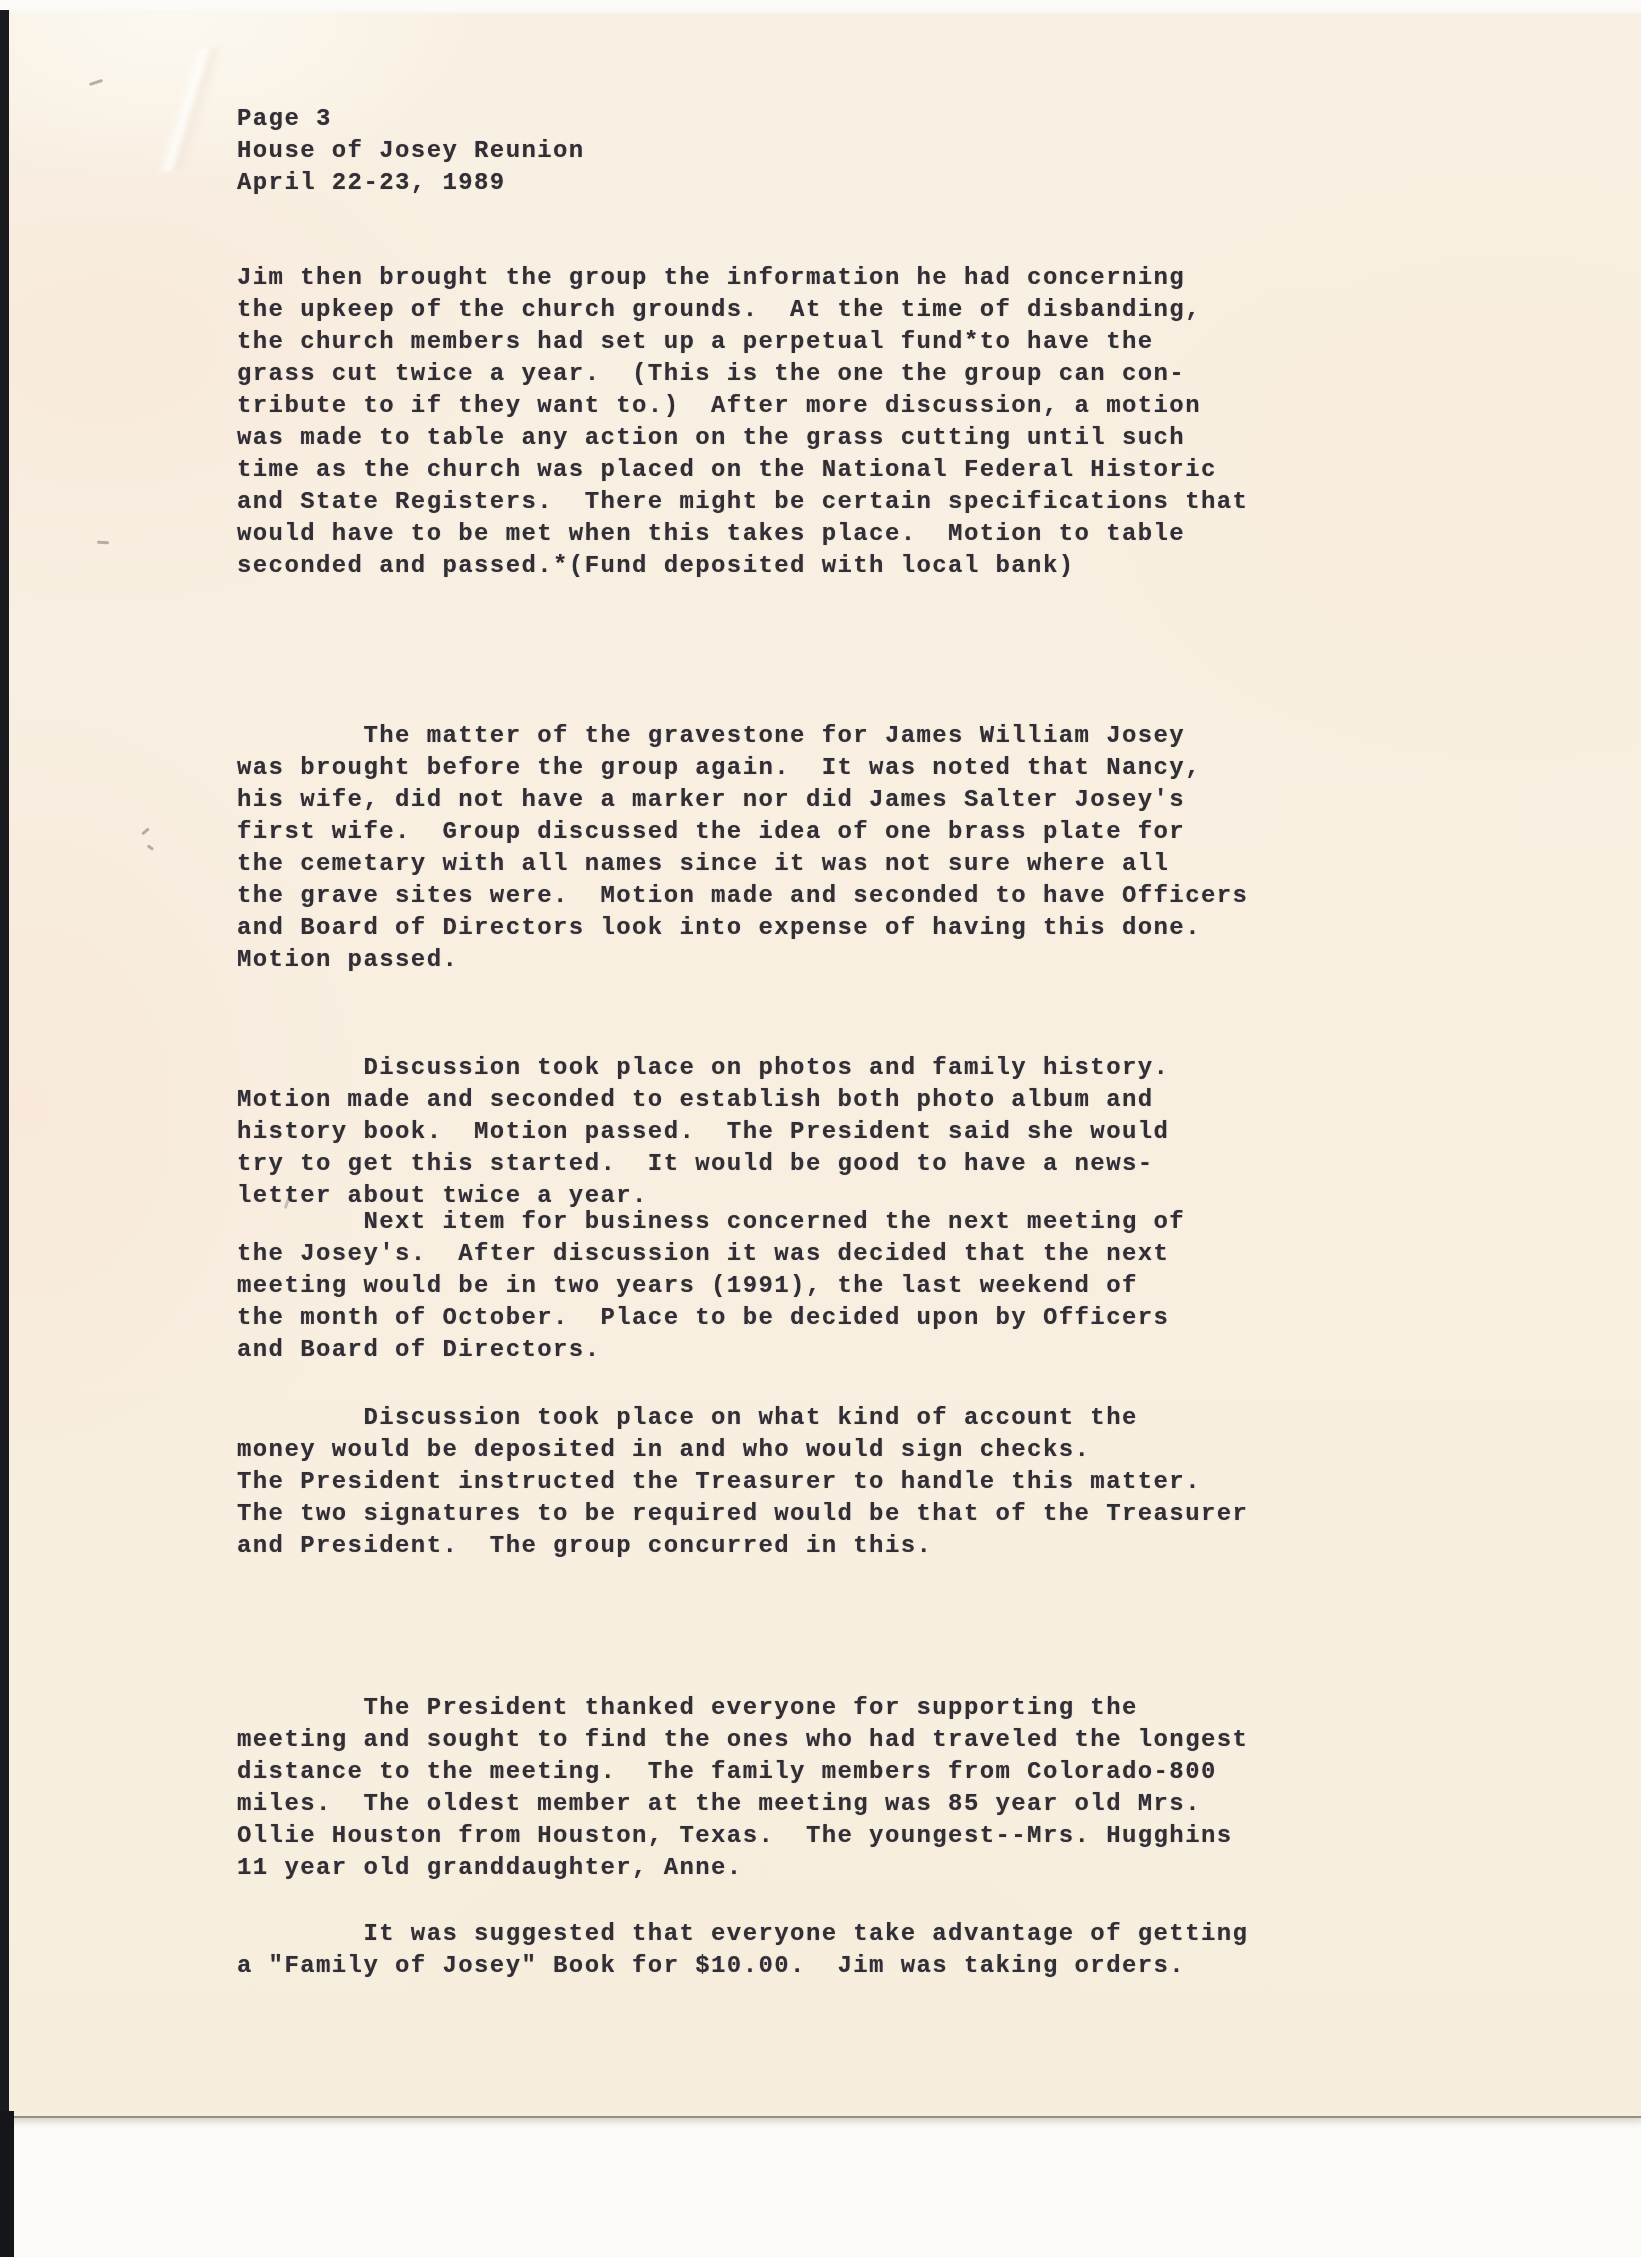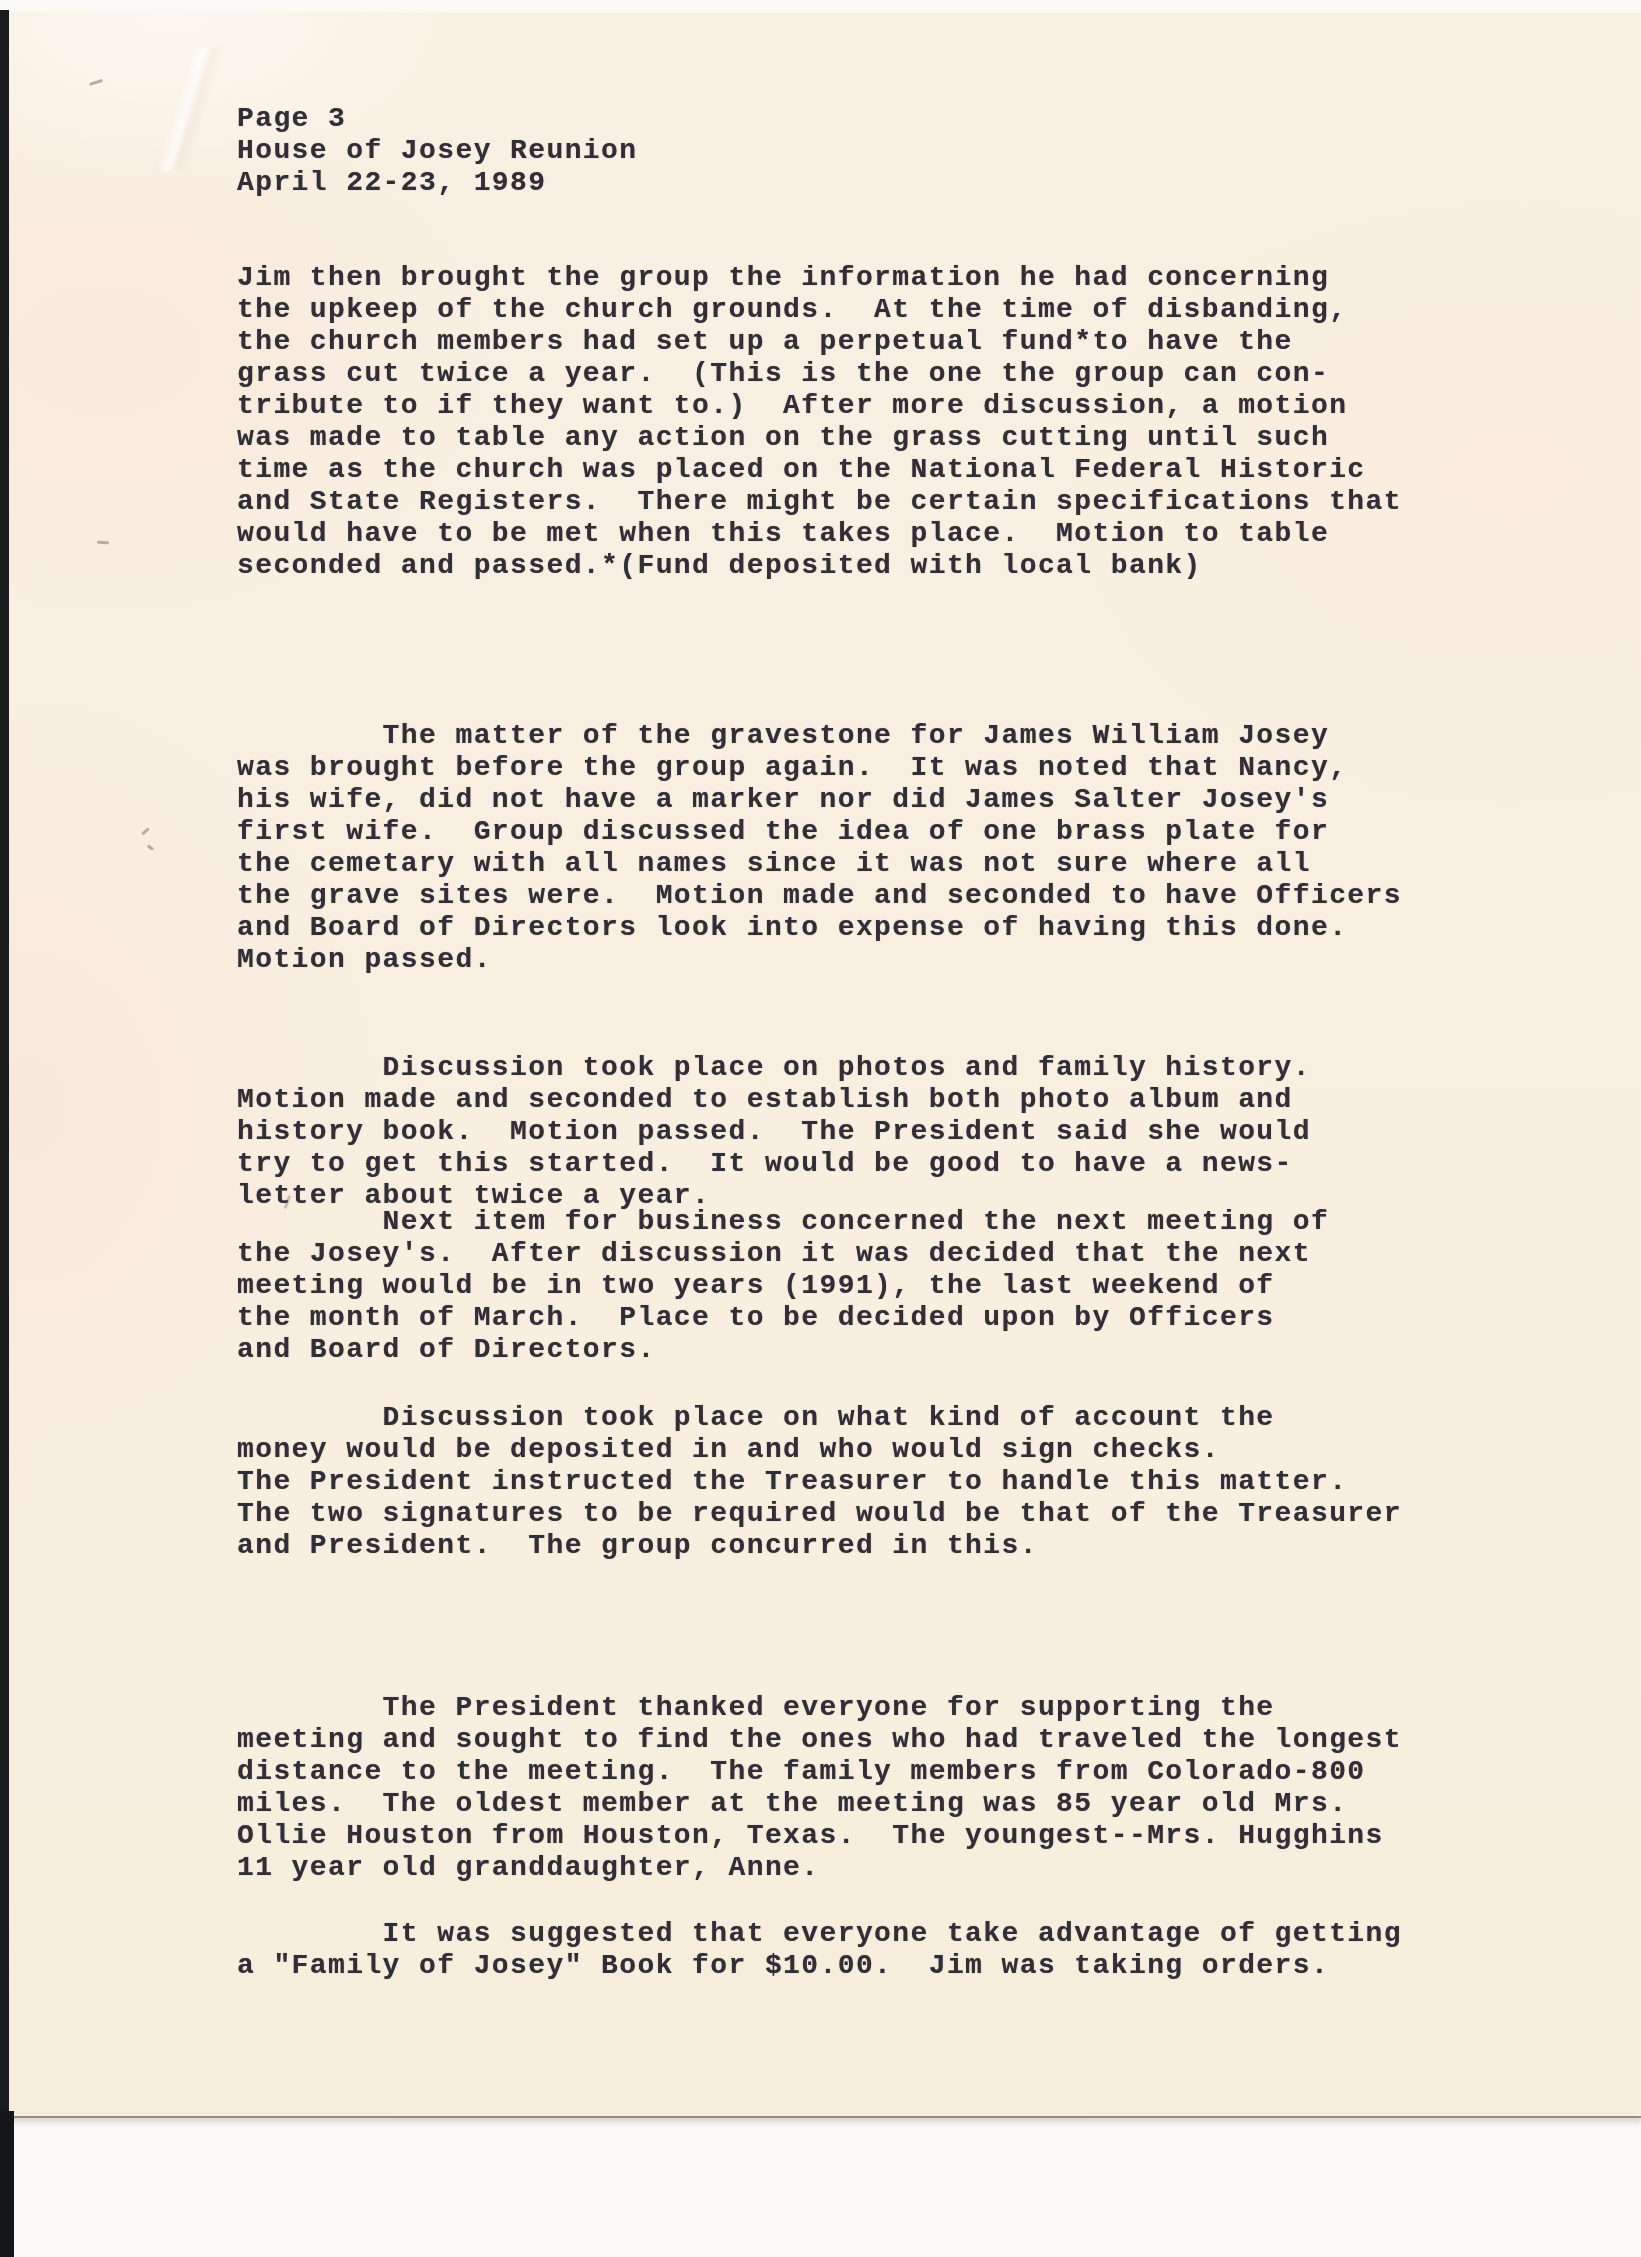--- a/index.html
+++ b/index.html
@@ -35,21 +35,21 @@
   .mark{position:absolute;background:#9b9089;border-radius:1.9px;opacity:.7;}
   .m1{left:89px;top:81px;width:13.5px;height:2.9px;transform:rotate(-18deg);}
   .m2{left:97px;top:541px;width:11.6px;height:2.9px;transform:rotate(4deg);}
   .m3{left:141px;top:830px;width:8.7px;height:2.9px;transform:rotate(-40deg);}
   .m4{left:147px;top:846px;width:6.8px;height:2.9px;transform:rotate(35deg);}
   .m5{left:286px;top:1195px;width:2.9px;height:13.5px;transform:rotate(20deg);opacity:.5;}
   
   pre.tw{
     position:absolute;left:237px;margin:0;
     font-family:inherit;
-    font-size:28px;line-height:32px;letter-spacing:1.4px;
+    font-size:24px;line-height:32px;letter-spacing:1.4px;
     font-weight:700;color:#312e36;
     text-shadow:0 0 1px rgba(49,46,54,.45);
     white-space:pre;
   }
   .t-header{top:103px;}
   .t-p1{top:262px;}
   .t-p2{top:586px;}
   .t-p3{top:720px;}
   .t-p4{top:1052px;}
   .t-p5{top:1206px;}
@@ -97,21 +97,21 @@
 and Board of Directors look into expense of having this done.
 Motion passed.</pre>
   <pre class="tw t-p4">        Discussion took place on photos and family history.
 Motion made and seconded to establish both photo album and
 history book.  Motion passed.  The President said she would
 try to get this started.  It would be good to have a news-
 letter about twice a year.</pre>
   <pre class="tw t-p5">        Next item for business concerned the next meeting of
 the Josey's.  After discussion it was decided that the next
 meeting would be in two years (1991), the last weekend of
-the month of March.  Place to be decided upon by Officers
+the month of October.  Place to be decided upon by Officers
 and Board of Directors.</pre>
   <pre class="tw t-p6">        Discussion took place on what kind of account the
 money would be deposited in and who would sign checks.
 The President instructed the Treasurer to handle this matter.
 The two signatures to be required would be that of the Treasurer
 and President.  The group concurred in this.</pre>
   <pre class="tw t-p8">        The President thanked everyone for supporting the
 meeting and sought to find the ones who had traveled the longest
 distance to the meeting.  The family members from Colorado-800
 miles.  The oldest member at the meeting was 85 year old Mrs.

